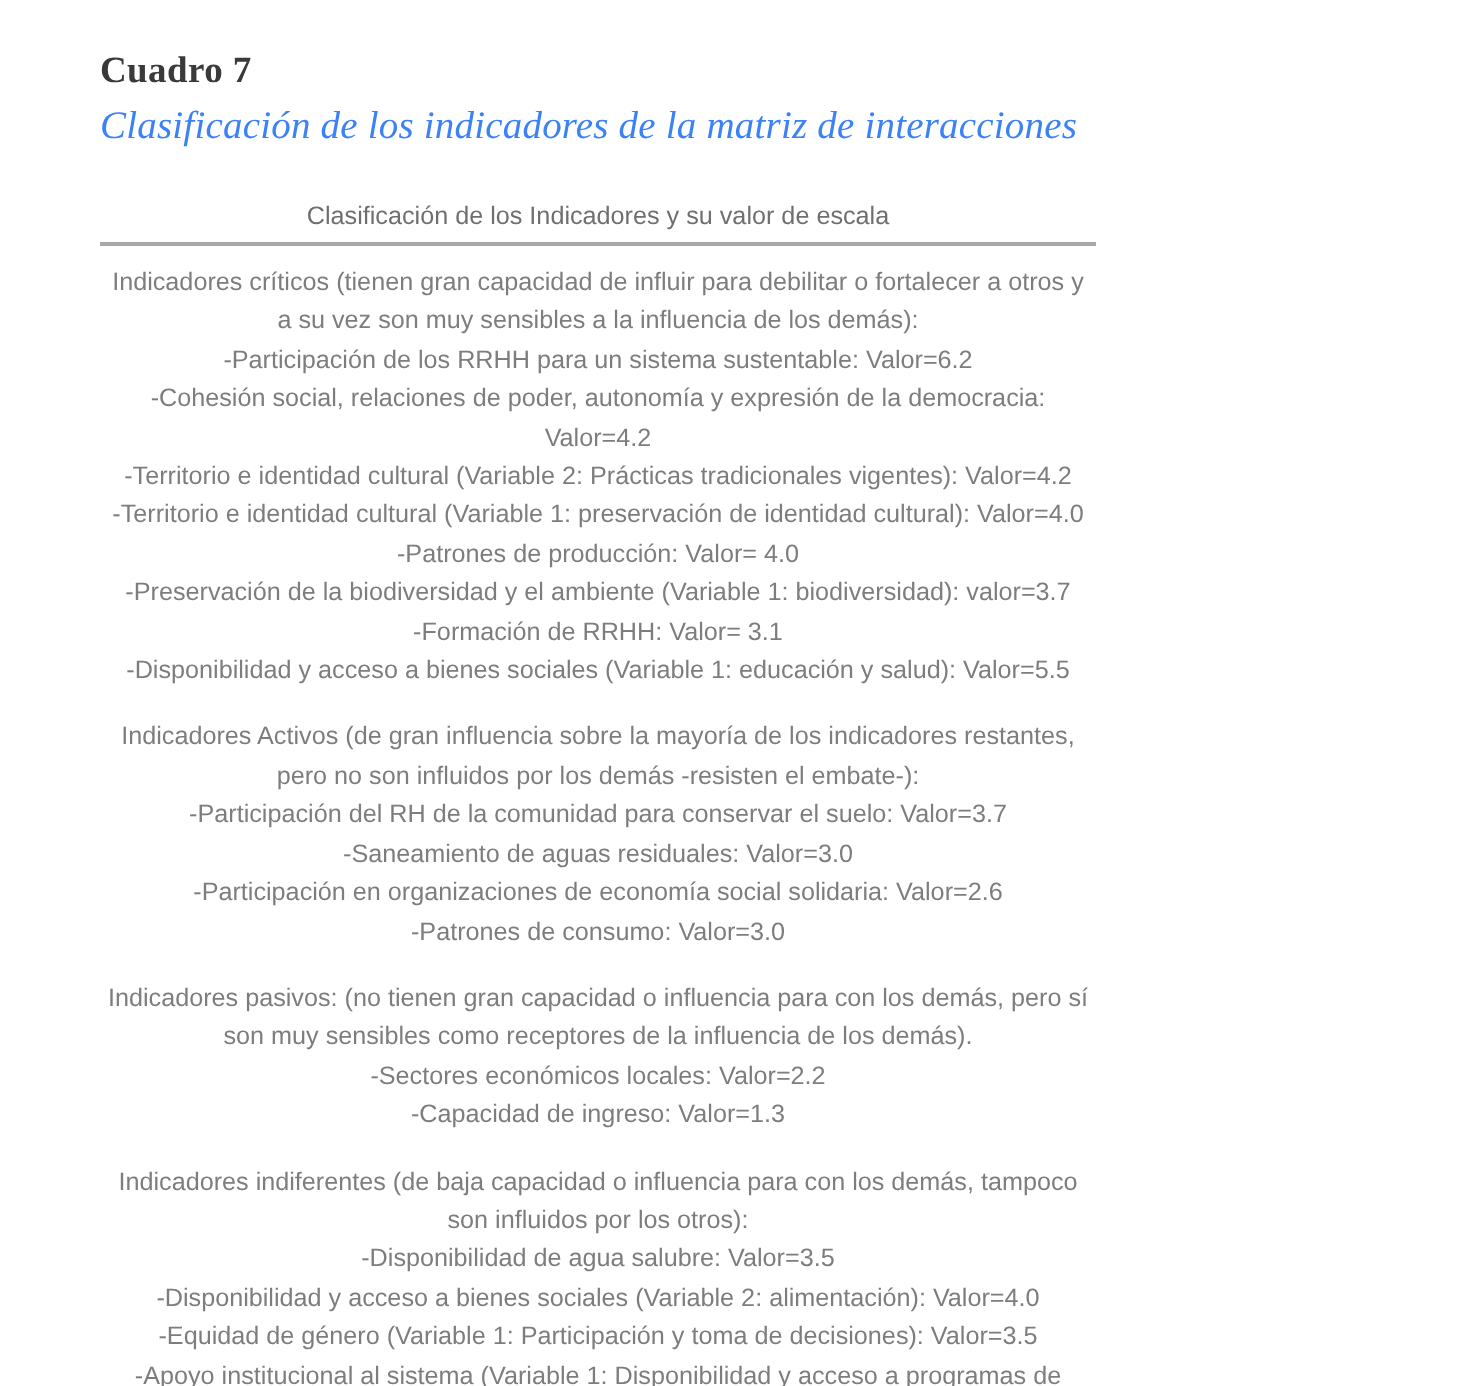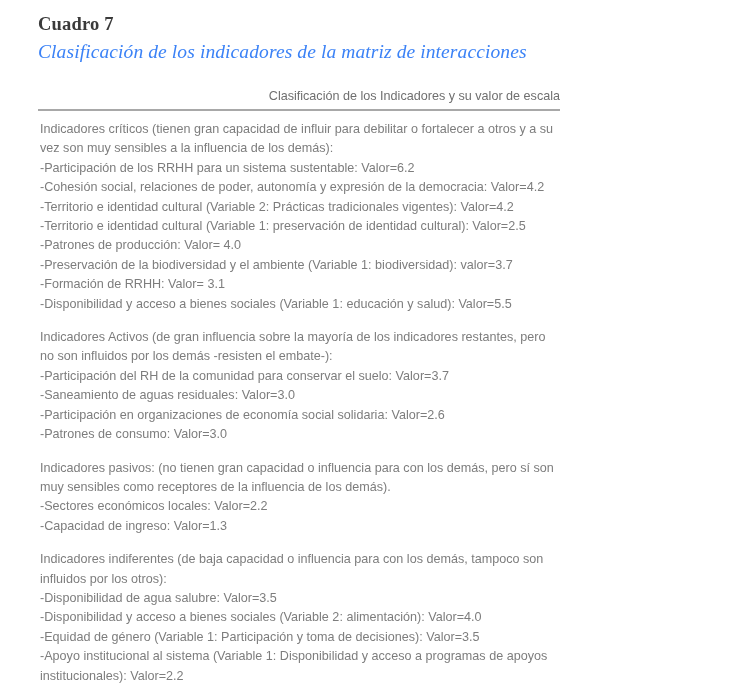--- a/index.html
+++ b/index.html
@@ -14,21 +14,21 @@
     overflow: hidden;
     font-family: "Liberation Sans", sans-serif;
     -webkit-font-smoothing: antialiased;
   }
 
   .page {
     position: relative;
     width: 601px;
     height: 693px;
     box-sizing: border-box;
-    padding: 0;
+    padding: 12px;
   }
 
   
   .caption-area {
     padding: 11px 0 0 38px;
   }
   .caption-number {
     font-family: "Liberation Serif", serif;
     font-weight: bold;
     font-size: 18.5px;
@@ -45,21 +45,21 @@
     color: #3b82f6;
     letter-spacing: 0.1px;
     margin-top: 1px;
   }
 
   
   .table-wrap {
     margin: 0 41px 0 38px;
   }
   .table-header {
-    text-align: right;
+    text-align: center;
     font-size: 12.6px;
     line-height: 17px;
     color: #6f6f6f;
     padding-top: 22px;
     padding-bottom: 4px;
   }
   .rule {
     height: 2px;
     background: #a8a8a8;
     width: 100%;
@@ -71,21 +71,21 @@
   }
 
   .block {
     margin: 0;
     padding: 0;
   }
   .block + .block {
     margin-top: 14px;
   }
   .line {
-    text-align: left;
+    text-align: center;
     font-size: 12.6px;
     line-height: 19.4px;
     color: #7d7d7d;
     white-space: normal;
     margin: 0;
     padding: 0 2px;
   }
   .line.lead {
     color: #7d7d7d;
   }
@@ -106,21 +106,21 @@
 
     <div class="rule"></div>
 
     <div class="table-body">
 
     <div class="block">
           <p class="line lead">Indicadores críticos (tienen gran capacidad de influir para debilitar o fortalecer a otros y a su vez son muy sensibles a la influencia de los demás):</p>
           <p class="line">-Participación de los RRHH para un sistema sustentable: Valor=6.2</p>
           <p class="line">-Cohesión social, relaciones de poder, autonomía y expresión de la democracia: Valor=4.2</p>
           <p class="line">-Territorio e identidad cultural (Variable 2: Prácticas tradicionales vigentes): Valor=4.2</p>
-          <p class="line">-Territorio e identidad cultural (Variable 1: preservación de identidad cultural): Valor=2.5</p>
+          <p class="line">-Territorio e identidad cultural (Variable 1: preservación de identidad cultural): Valor=4.0</p>
           <p class="line">-Patrones de producción: Valor= 4.0</p>
           <p class="line">-Preservación de la biodiversidad y el ambiente (Variable 1: biodiversidad): valor=3.7</p>
           <p class="line">-Formación de RRHH: Valor= 3.1</p>
           <p class="line">-Disponibilidad y acceso a bienes sociales (Variable 1: educación y salud): Valor=5.5</p>
         </div>
         <div class="block">
           <p class="line lead">Indicadores Activos (de gran influencia sobre la mayoría de los indicadores restantes, pero no son influidos por los demás -resisten el embate-):</p>
           <p class="line">-Participación del RH de la comunidad para conservar el suelo: Valor=3.7</p>
           <p class="line">-Saneamiento de aguas residuales: Valor=3.0</p>
           <p class="line">-Participación en organizaciones de economía social solidaria: Valor=2.6</p>

